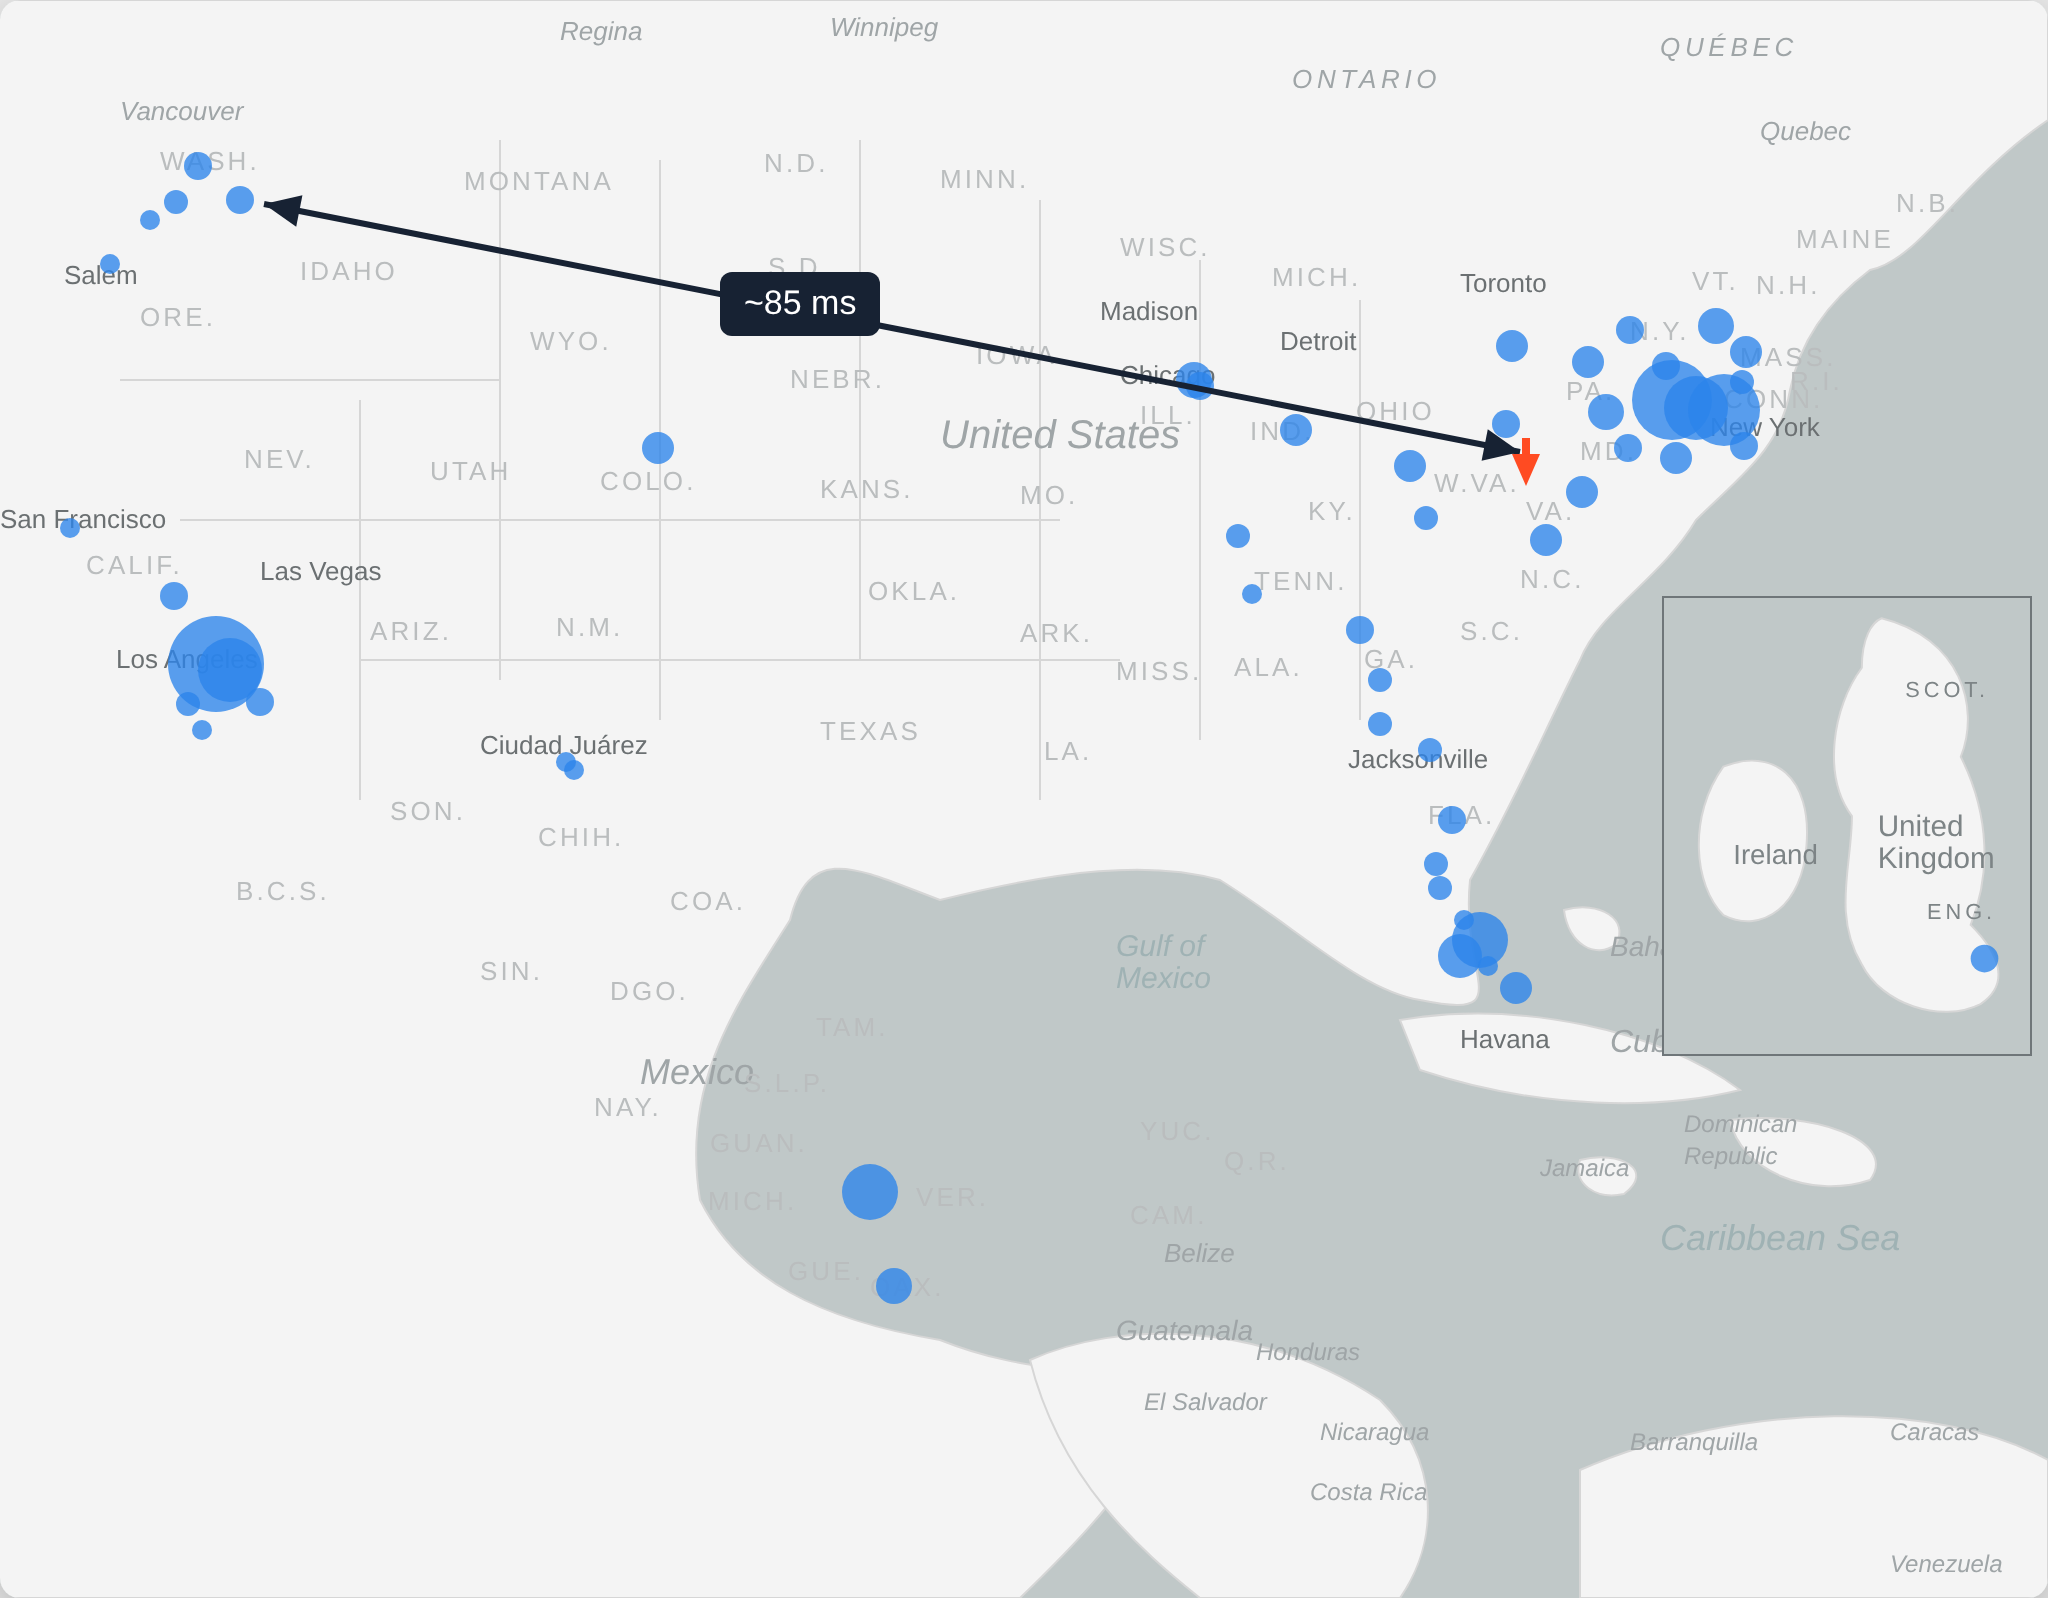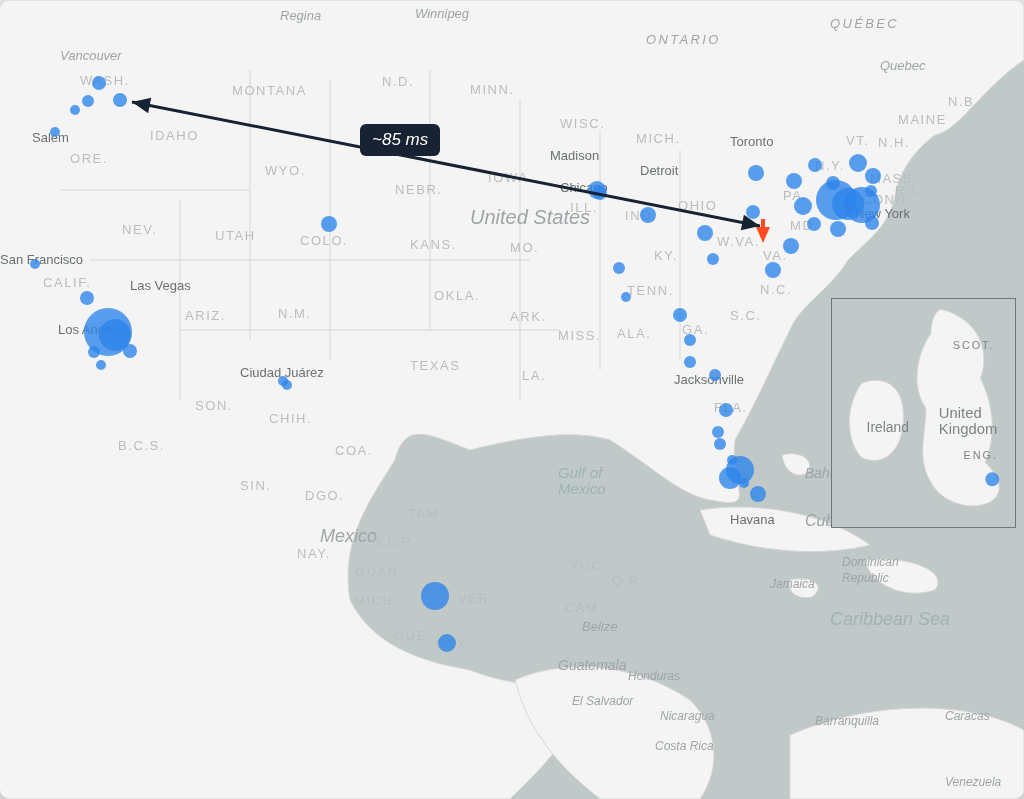--- a/index.html
+++ b/index.html
@@ -258,21 +258,21 @@
       </g>
 
     <g id="latency">
         <line x1="132" y1="102" x2="760" y2="226" class="latency-line"></line>
         <polygon points="132,102 151.20874865758407,97.63835180123823 148.10935394900838,113.3352862930571" class="latency-arrowhead"></polygon>
         <polygon points="760,226 740.7912513424159,230.36164819876177 743.8906460509917,214.6647137069429" class="latency-arrowhead"></polygon>
         <polygon points="763,243 756,227 761,227 761,219 765,219 765,227 770,227" class="target-arrow"></polygon>
       </g>
   </svg>
 
-  <div class="latency-badge" id="latency-badge" style="left: 360px; top: 124px; font-style: italic;">~85 ms</div>
+  <div class="latency-badge" id="latency-badge" style="left: 360px; top: 136px;">~85 ms</div>
 
   <div class="inset">
     <div class="ocean"></div>
     <svg viewBox="0 0 185 230">
 
       <path class="land" d="M 110 10 C 150 20 160 55 150 80 C 165 110 165 140 155 165
            C 170 180 175 195 160 205 C 140 215 110 205 100 185
            C 85 160 95 135 95 110 C 80 90 85 55 100 35 C 100 20 105 12 110 10 Z"></path>
 
       <path class="land" d="M 30 85 C 55 75 75 90 72 125 C 70 155 50 170 30 160 C 15 145 12 110 30 85 Z"></path>

